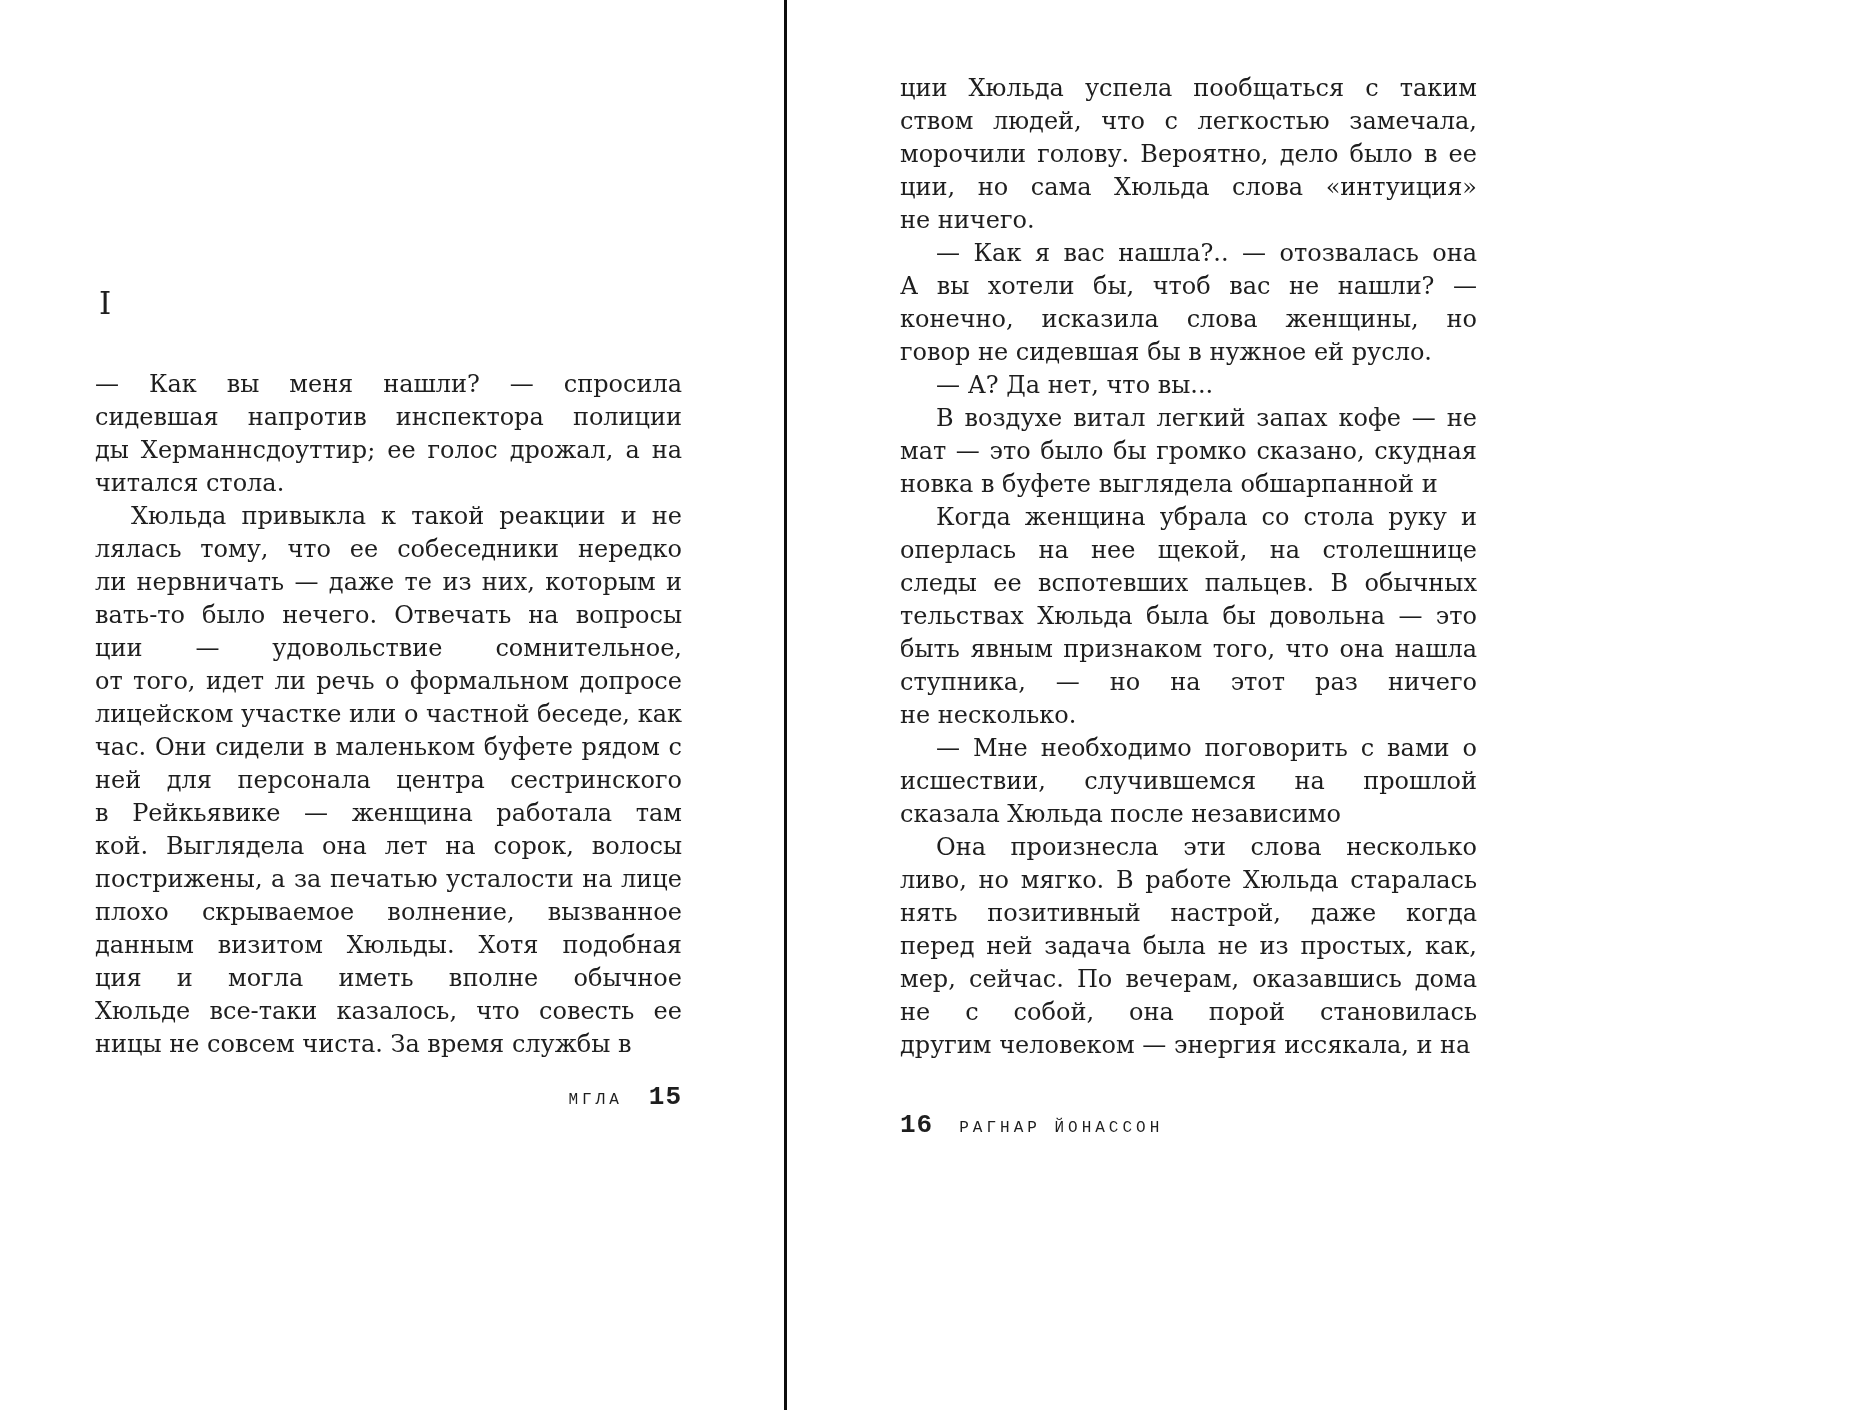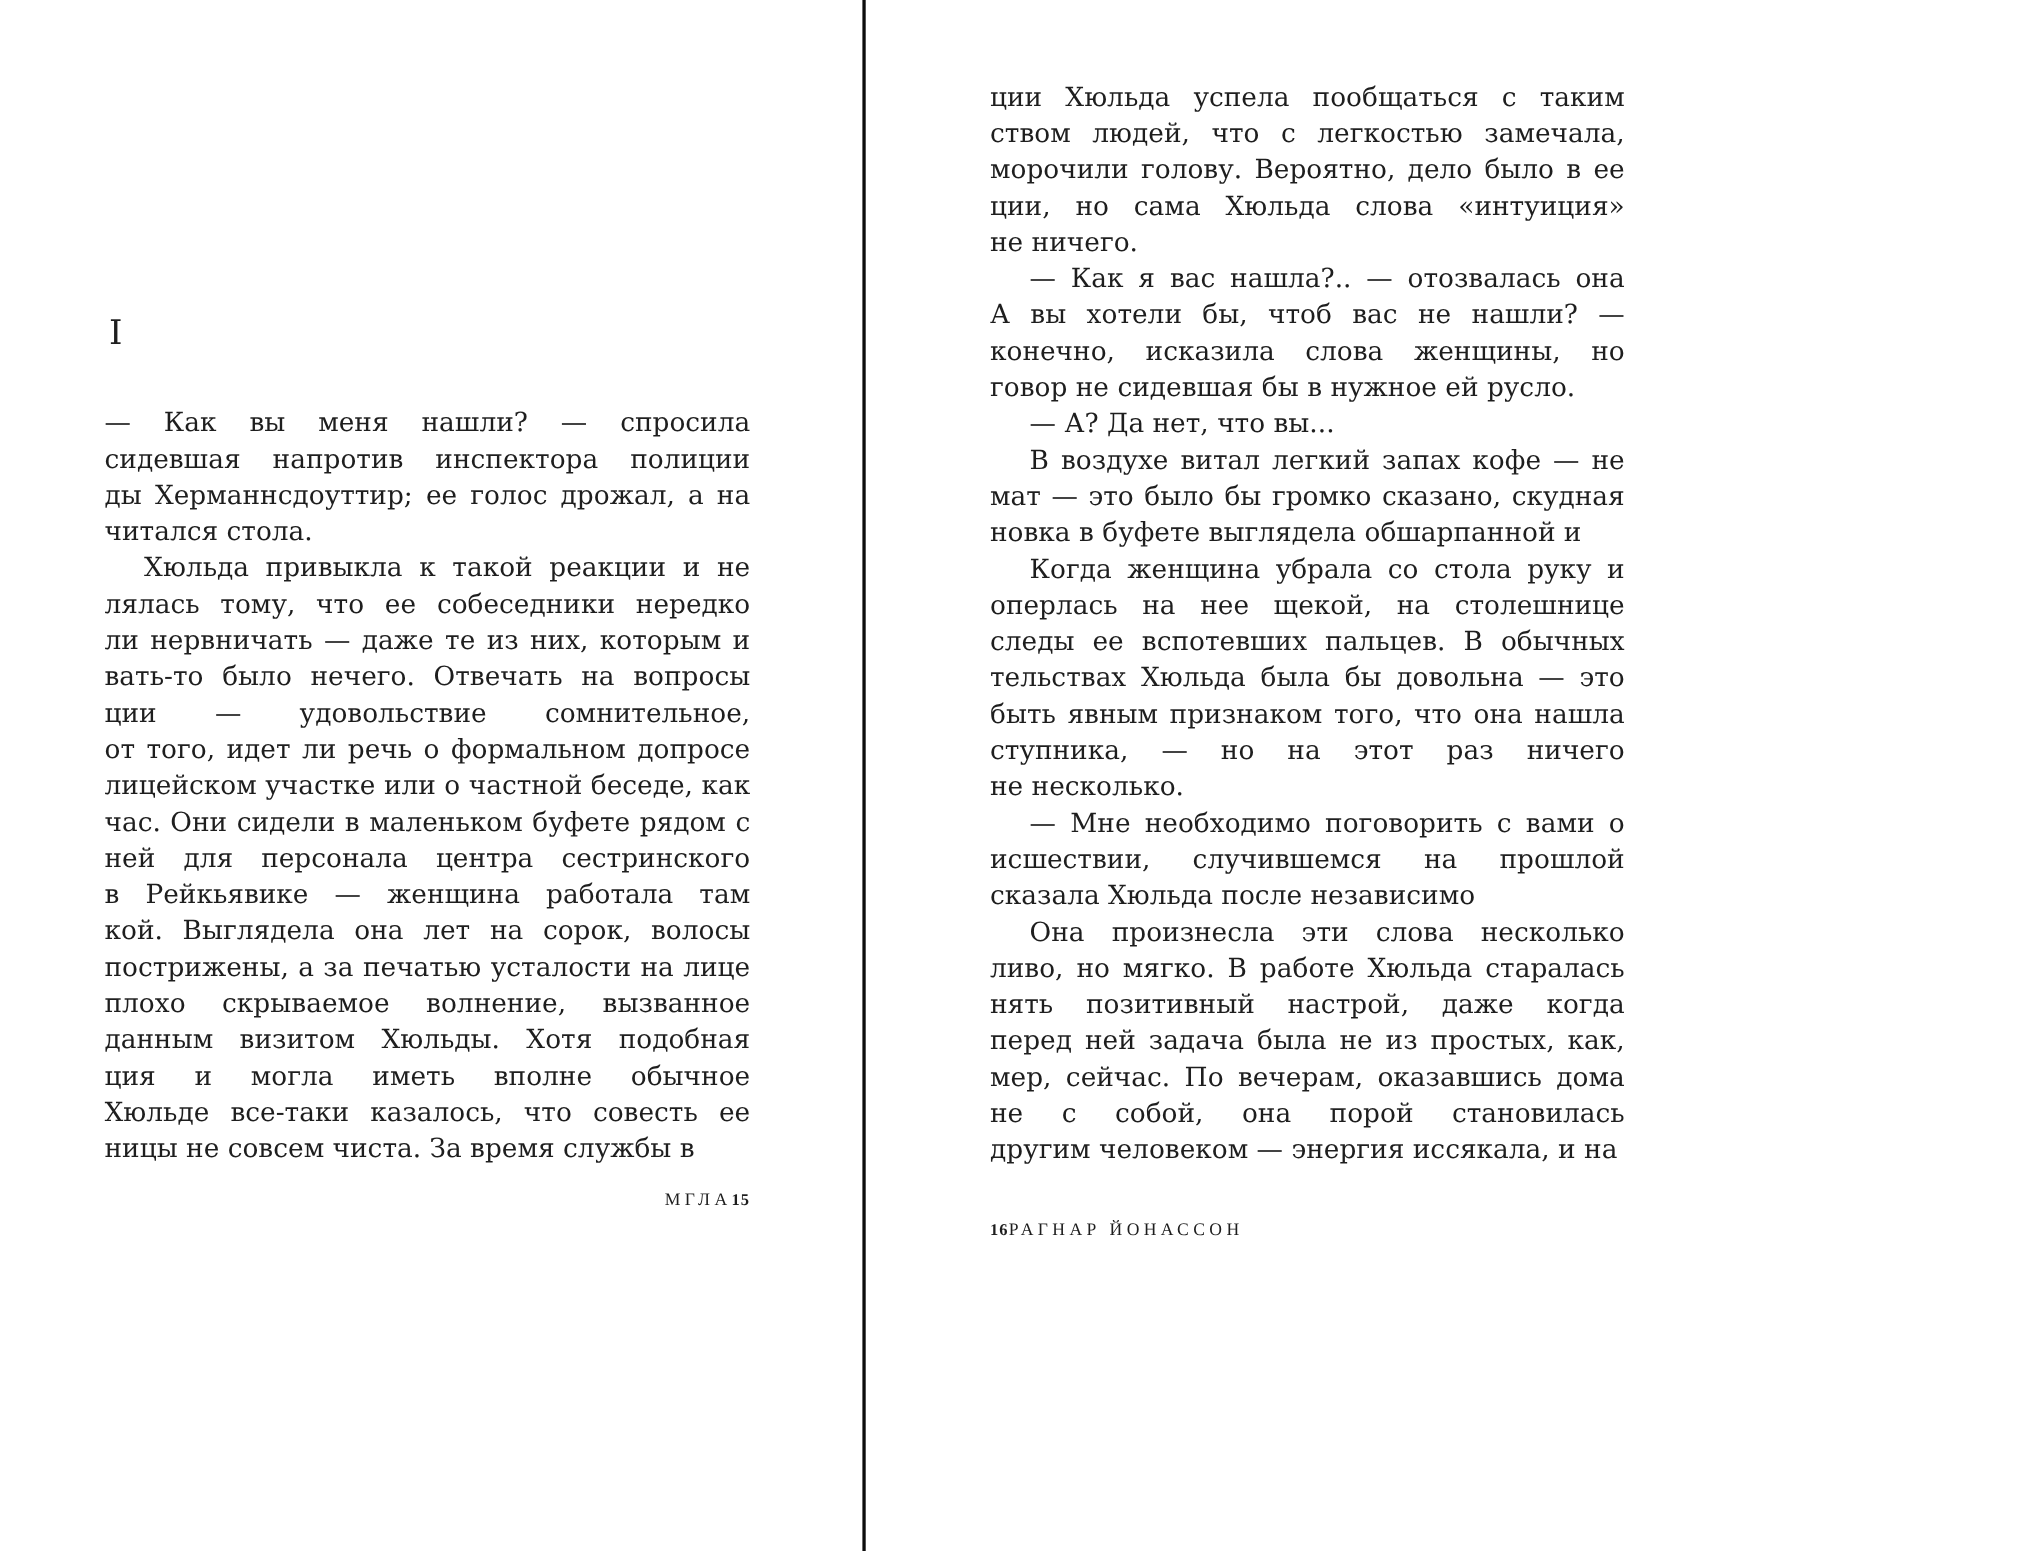--- a/index.html
+++ b/index.html
@@ -40,32 +40,33 @@
 
   .line { text-align: left; height: 33px; overflow: hidden; }
   .line.just { text-align: justify; text-align-last: justify; }
   .line.ind  { text-indent: 36px; }
 
   .footer {
     position: absolute;
     top: 1082px;
     display: flex;
     align-items: baseline;
-    font-family: Liberation Serif, serif;
+    gap: 26px;
+    font-family: Liberation Mono, monospace;
     color: #1e1e1e;
   }
   .footer-left  { left: 95px;  width: 587px; justify-content: flex-end; }
   .footer-right { left: 900px; width: 577px; justify-content: flex-start; margin-top: 28px; }
   .running-title {
     font-size: 16px;
     letter-spacing: 4px;
     font-weight: normal;
   }
   .page-num {
-    font-size: 15px;
+    font-size: 26px;
     font-weight: bold;
     letter-spacing: 1px;
   }
 </style>
 </head>
 <body>
 
 <div>
 
   <div>

